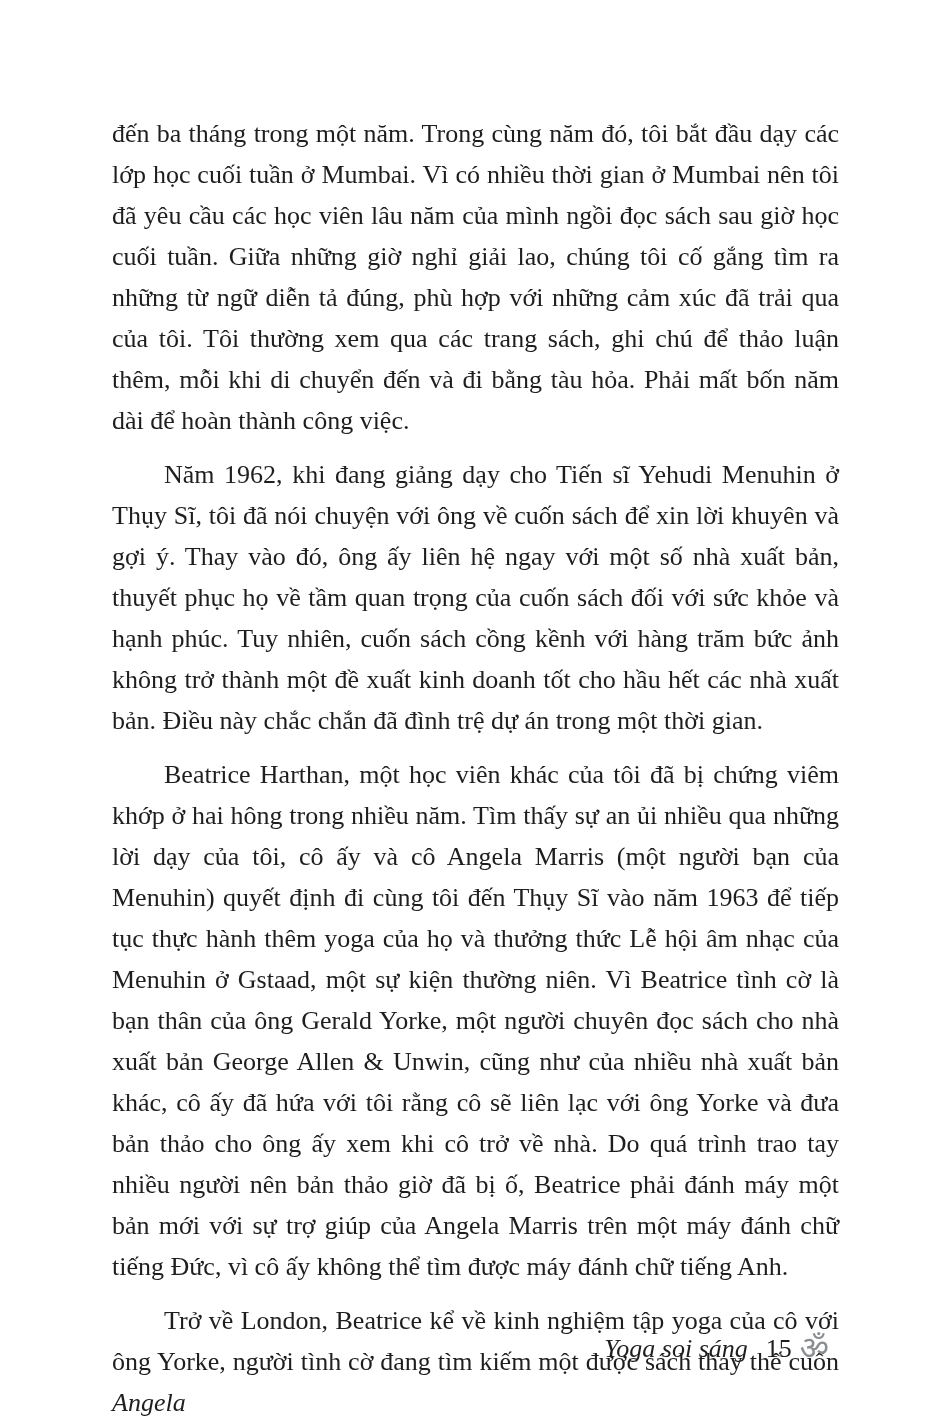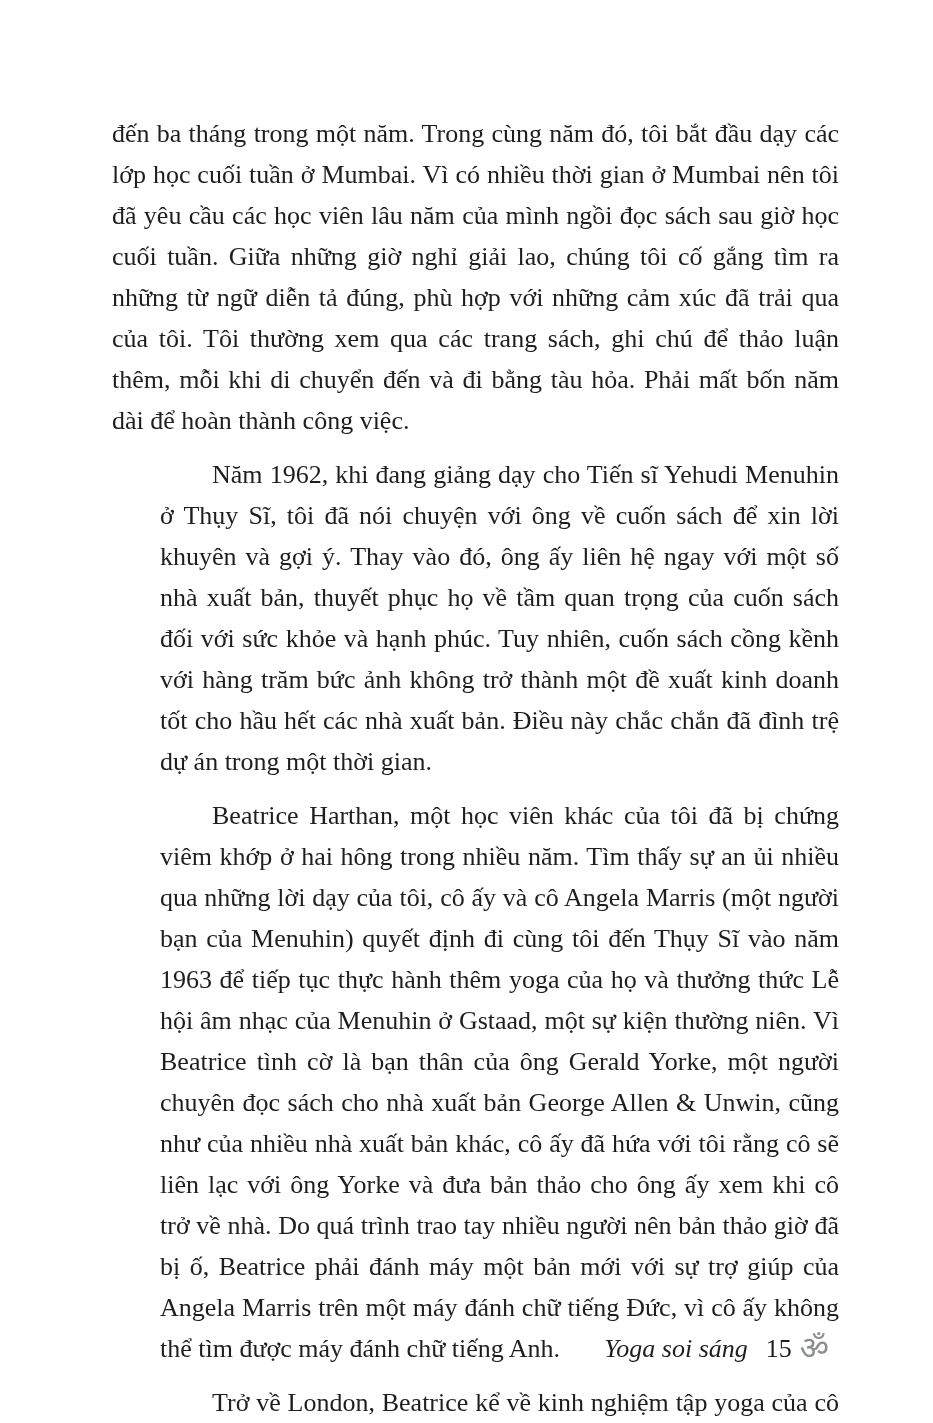--- a/index.html
+++ b/index.html
@@ -24,21 +24,20 @@
     font-size: 26px;
     line-height: 41px;
     text-align: justify;
     text-justify: inter-word;
   }
   .text-block p {
     margin: 0 0 13px 0;
   }
   .text-block p.indented {
     text-indent: 52px;
-    margin-left: 48px;
   }
   .italic {
     font-style: italic;
   }
   .footer {
     position: absolute;
     top: 1326px;
     right: 104px;
     display: flex;
     align-items: baseline;

